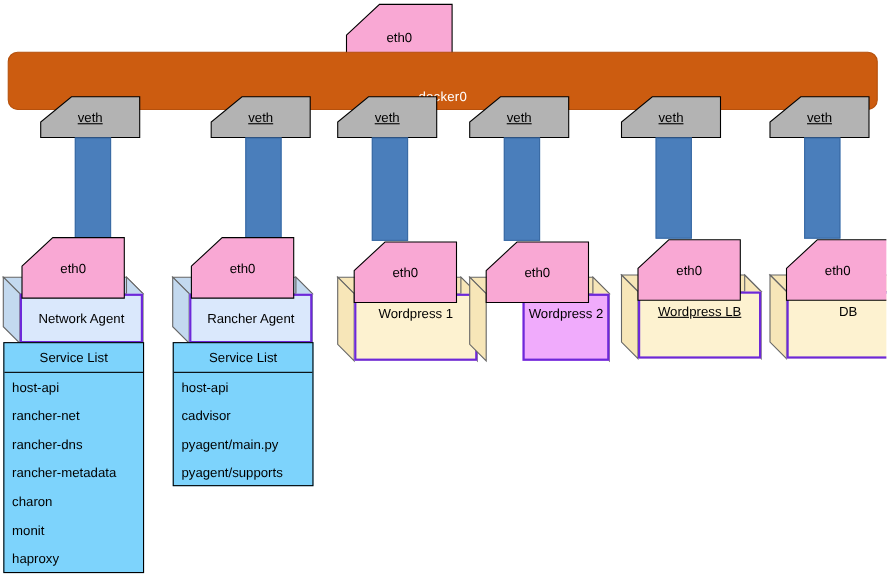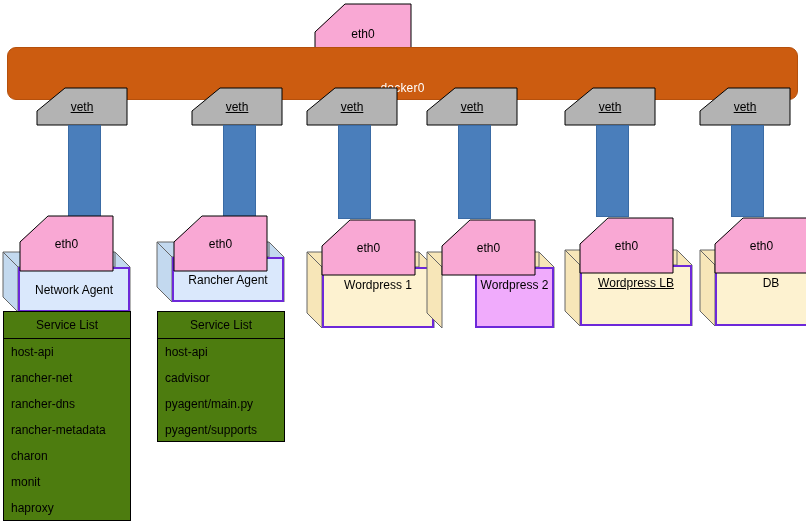--- a/index.html
+++ b/index.html
@@ -116,21 +116,21 @@
   .cube svg.faces {
     position: absolute;
     left: 0; top: 0;
     width: 100%;
     height: 100%;
     overflow: visible;
   }
 
   
   .svc {
-    background: #4d7c0f;
+    background: #7dd3fc;
     border: 1px solid #000000;
     box-sizing: border-box;
   }
   .svc-header {
     height: 26px;
     line-height: 26px;
     text-align: center;
     font-size: 12px;
     border-bottom: 1px solid #000000;
     color: #000000;
@@ -227,21 +227,21 @@
     <div class="svc-header">Service List</div>
     <div class="svc-item">host-api</div>
     <div class="svc-item">rancher-net</div>
     <div class="svc-item">rancher-dns</div>
     <div class="svc-item">rancher-metadata</div>
     <div class="svc-item">charon</div>
     <div class="svc-item">monit</div>
     <div class="svc-item">haproxy</div>
   </div>
 
-  <div class="abs cube" style="left:157px;top:242px;width:127px;height:60px;text-decoration:underline;">
+  <div class="abs cube" style="left:157px;top:252px;width:127px;height:60px;text-decoration:underline;">
     <svg class="faces">
       <polygon points="0,0 112,0 127,15 15,15" fill="#c3d9ef" stroke="#666666" stroke-width="1"></polygon>
       <polygon points="0,0 15,15 15,60 0,45" fill="#c3d9ef" stroke="#666666" stroke-width="1"></polygon>
       <polygon points="112,0 127,15 127,60 112,45" fill="#c3d9ef" stroke="#666666" stroke-width="1"></polygon>
     </svg>
     <div class="front" style="background:#dae8fc;">
       <div class="front-label">Rancher Agent</div>
     </div>
   </div>
   <div class="abs note" style="left:174px;top:216px;width:93px;height:55px;">

